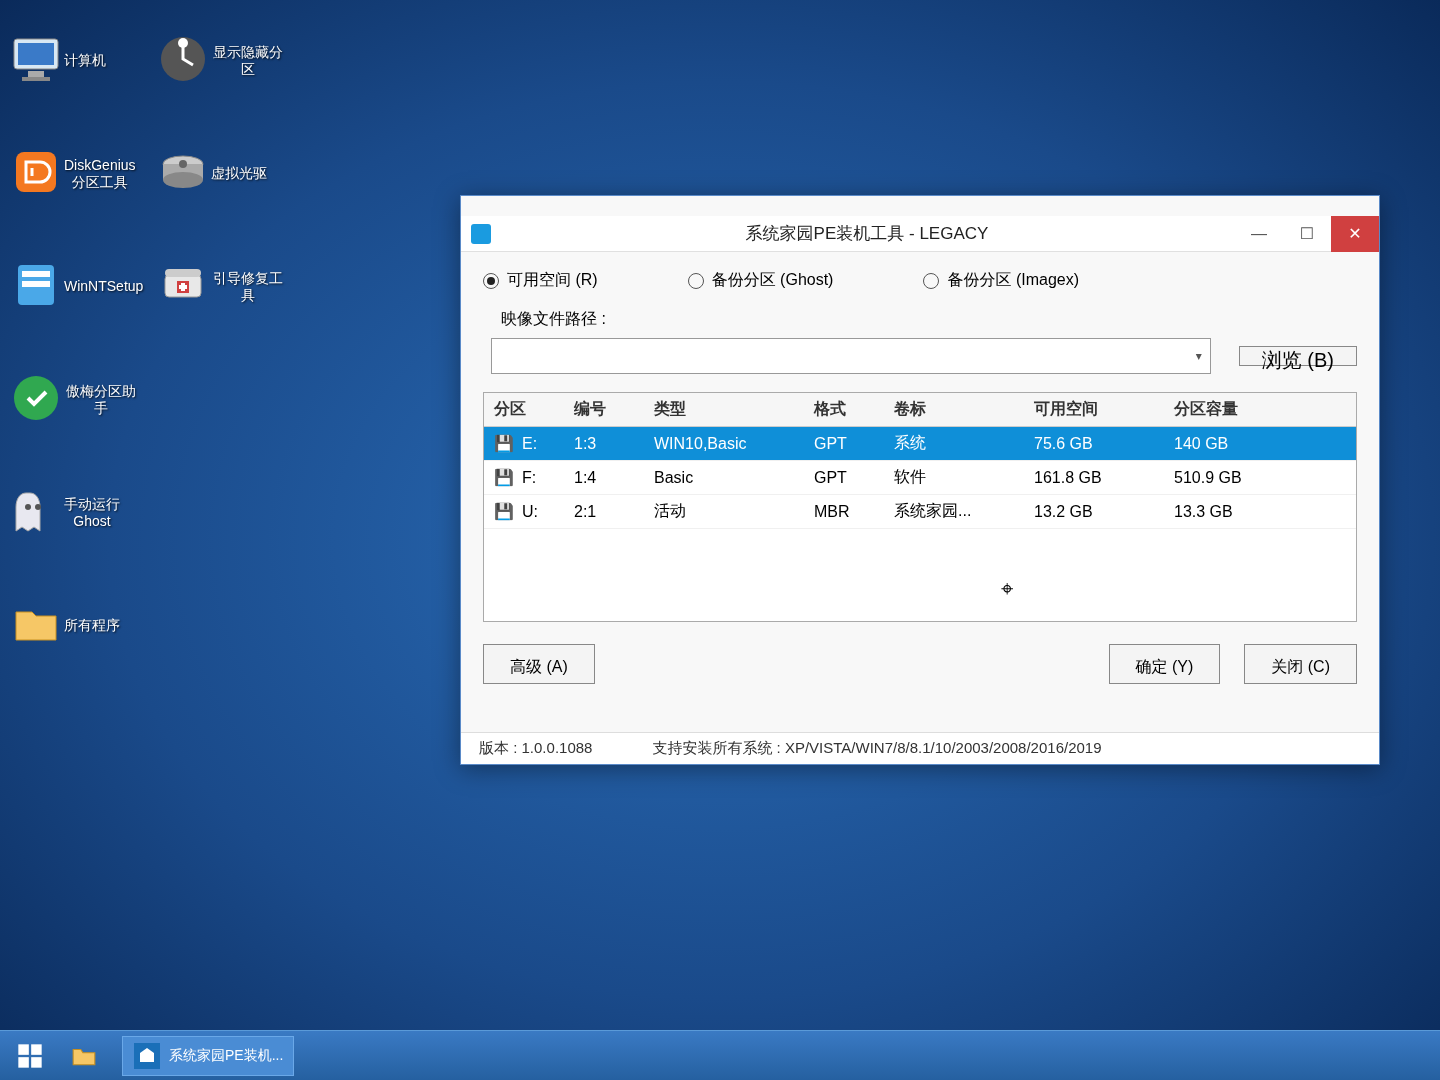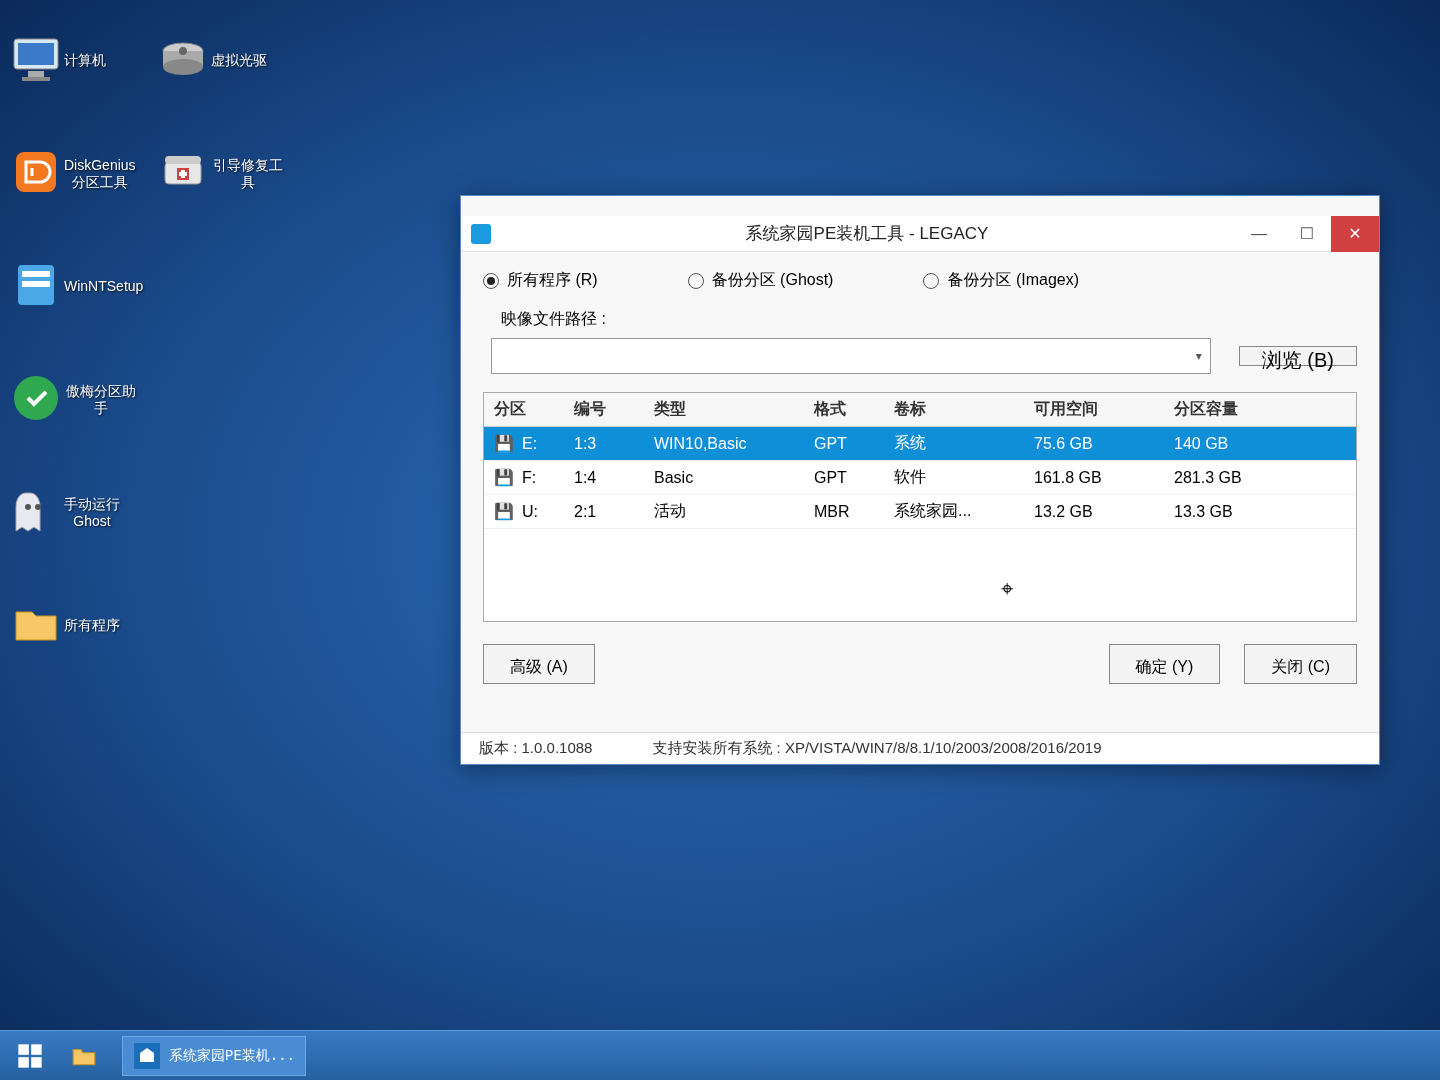--- a/index.html
+++ b/index.html
@@ -22,21 +22,20 @@
       max-width: 120px;
     }
     .col { position: absolute; top: 0; }
     .col1 { left: 8px; }
     .col2 { left: 155px; }
     .taskbar {
       position: absolute; bottom: 0; left: 0; width: 100%; height: 50px;
       background: linear-gradient(to bottom, #3a7ac4, #2560a0);
       display: flex; align-items: center; padding: 9px 6px;
       border-top: 1px solid #5a9ad8;
-      font-family: Liberation Mono, monospace;
     }
     .start-btn { width: 48px; height: 40px; display:flex;align-items:center;justify-content:center; cursor:pointer;}
     .taskbar-item {
       height: 40px; display: flex; align-items: center; padding: 0 10px;
       margin-left: 6px; cursor: pointer; color:#fff; font-size:14px;
     }
     .taskbar-item.active { background: #4a8cd4; border:1px solid #6aa8e8; }
     .taskbar-item .ticon{width:28px;height:28px;margin-right:8px;display:flex;align-items:center;justify-content:center;}
     .window {
       position: absolute; left: 460px; top: 195px; width: 920px; height: 570px;
@@ -136,20 +135,30 @@
             <path d="M8 16h16l4 4h20v24H8z" fill="#f6c766" stroke="#c89020"></path>
           </svg>
         </div>
         <div class="label">所有程序</div>
       </div>
     </div>
   <div class="col col2" id="col2">
       <div class="desktop-icon">
         <div class="icon-img">
           <svg width="56" height="56" viewBox="0 0 56 56">
+            <circle cx="28" cy="28" r="22" fill="#555"></circle>
+            <path d="M28 14v14l10 6" stroke="#fff" stroke-width="3" fill="none"></path>
+            <circle cx="28" cy="12" r="5" fill="#fff"></circle>
+          </svg>
+        </div>
+        <div class="label">显示隐藏分区</div>
+      </div>
+      <div class="desktop-icon">
+        <div class="icon-img">
+          <svg width="56" height="56" viewBox="0 0 56 56">
             <ellipse cx="28" cy="20" rx="20" ry="8" fill="#ccc" stroke="#888"></ellipse>
             <rect x="8" y="20" width="40" height="16" fill="#aaa"></rect>
             <ellipse cx="28" cy="36" rx="20" ry="8" fill="#888"></ellipse>
             <circle cx="28" cy="20" r="4" fill="#666"></circle>
           </svg>
         </div>
         <div class="label">虚拟光驱</div>
       </div>
       <div class="desktop-icon">
         <div class="icon-img">
@@ -172,21 +181,21 @@
       <div class="win-controls">
         <div class="win-btn min">—</div>
         <div class="win-btn max">☐</div>
         <div class="win-btn close">✕</div>
       </div>
     </div>
     <div class="win-body">
       <div class="radio-row">
         <div class="radio-item">
             <span class="radio checked"></span>
-            <span>所有程序 (R)</span>
+            <span>可用空间 (R)</span>
           </div>
         <div class="radio-item">
             <span class="radio"></span>
             <span>备份分区 (Ghost)</span>
           </div>
         <div class="radio-item">
             <span class="radio"></span>
             <span>备份分区 (Imagex)</span>
           </div>
       </div>
@@ -219,21 +228,21 @@
               <span>75.6 GB</span>
               <span>140 GB</span>
             </div>
             <div class="trow">
               <span><span class="dicon">💾</span>F:</span>
               <span>1:4</span>
               <span>Basic</span>
               <span>GPT</span>
               <span>软件</span>
               <span>161.8 GB</span>
-              <span>281.3 GB</span>
+              <span>510.9 GB</span>
             </div>
             <div class="trow">
               <span><span class="dicon">💾</span>U:</span>
               <span>2:1</span>
               <span>活动</span>
               <span>MBR</span>
               <span>系统家园...</span>
               <span>13.2 GB</span>
               <span>13.3 GB</span>
             </div>

